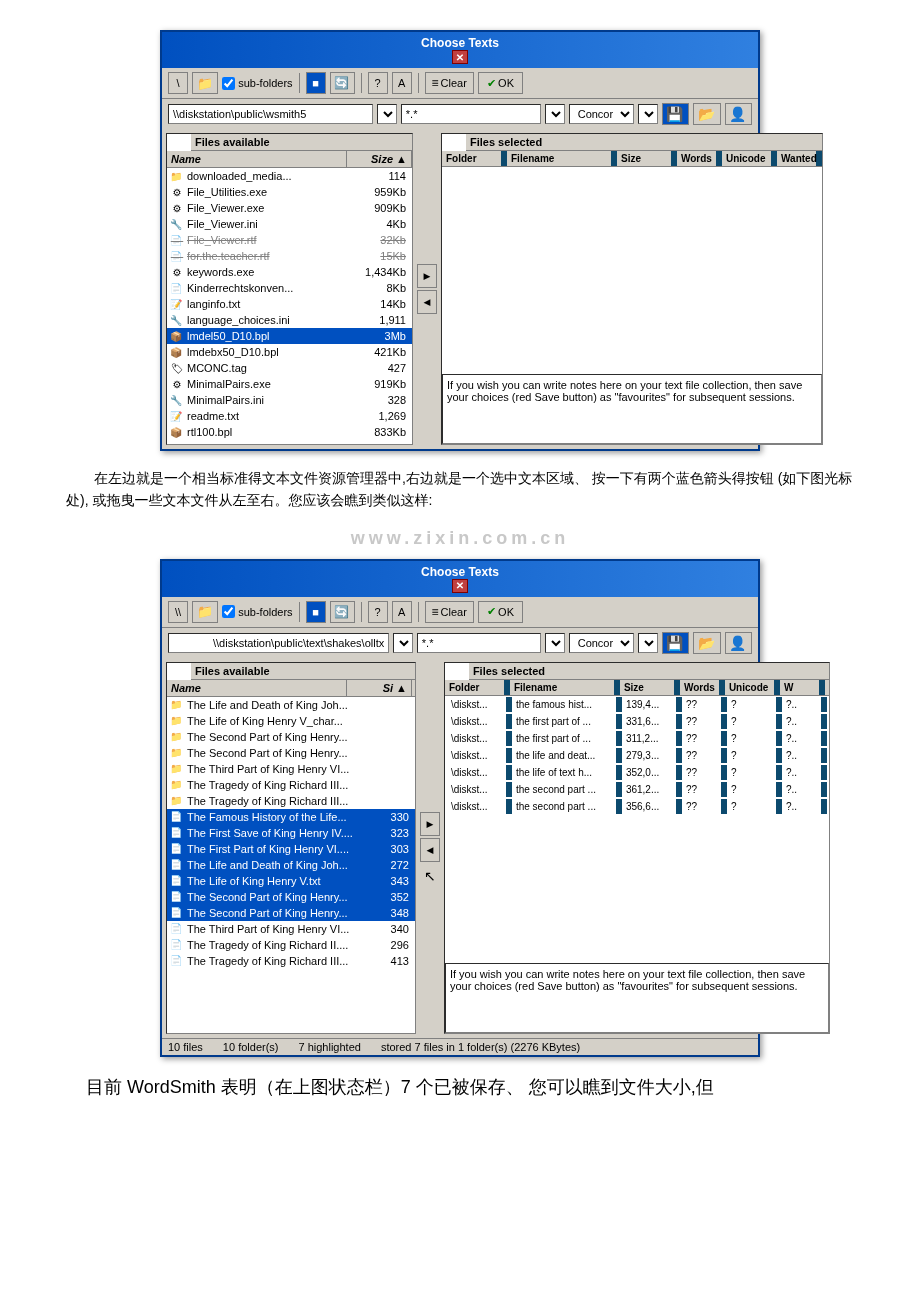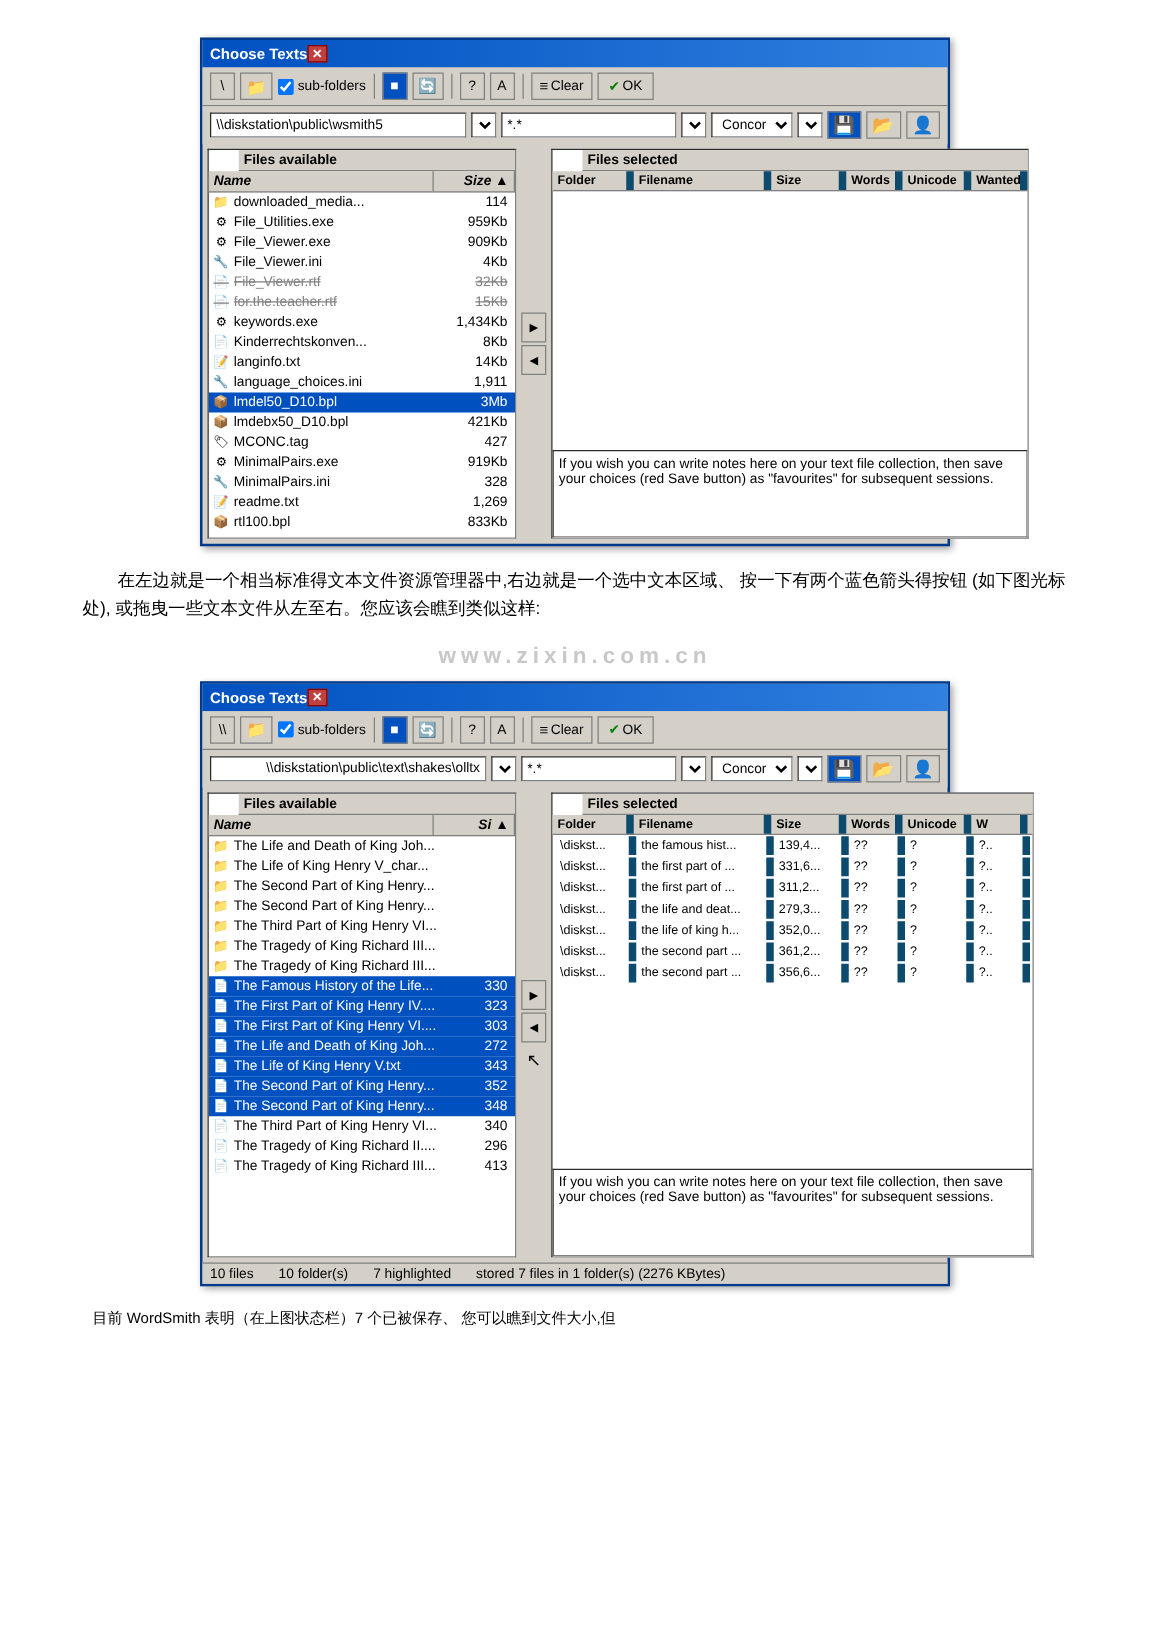--- a/index.html
+++ b/index.html
@@ -22,20 +22,22 @@
     }
 
     .dialog-titlebar {
       background: linear-gradient(to right, #0050c0, #3080e0);
       color: #fff;
       font-weight: bold;
       font-size: 12px;
       padding: 4px 6px;
       display: flex;
       align-items: center;
+      justify-content: space-between;
+      flex-direction: column;
     }
 
     .dialog-titlebar-left {
       display: flex;
       align-items: center;
       gap: 4px;
     }
 
     .dialog-close-btn {
       background: #c04040;
@@ -306,21 +308,21 @@
       color: #c8c8c8;
       font-size: 18px;
       text-align: center;
       margin: 4px 0;
       font-weight: bold;
       letter-spacing: 4px;
     }
 
     .bottom-text {
       margin: 16px 30px;
-      font-size: 12px;
+      font-size: 18px;
       line-height: 1.6;
       color: #000;
       text-indent: 2em;
     }
   </style>
 </head>
 <body>
 
 <div style="margin: 10px auto; width: 600px;">
   <div class="dialog">
@@ -590,21 +592,21 @@
             <span class="file-name">The Tragedy of King Richard III...</span>
             <span class="file-size"></span>
           </div>
           <div class="file-row selected">
             <span class="file-icon">📄</span>
             <span class="file-name">The Famous History of the Life...</span>
             <span class="file-size">330</span>
           </div>
           <div class="file-row selected">
             <span class="file-icon">📄</span>
-            <span class="file-name">The First Part of King Henry IV....</span>
+            <span class="file-name">The First Save of King Henry IV....</span>
             <span class="file-size">323</span>
           </div>
           <div class="file-row selected">
             <span class="file-icon">📄</span>
             <span class="file-name">The First Part of King Henry VI....</span>
             <span class="file-size">303</span>
           </div>
           <div class="file-row selected">
             <span class="file-icon">📄</span>
             <span class="file-name">The Life and Death of King Joh...</span>
@@ -687,21 +689,21 @@
           <div class="right-row">
             <div class="rph-cell rph-folder">\diskst...</div>
             <div class="rph-cell rph-filename">the life and deat...</div>
             <div class="rph-cell rph-size">279,3...</div>
             <div class="rph-cell rph-words">??</div>
             <div class="rph-cell rph-unicode">?</div>
             <div class="rph-cell rph-wanted">?..</div>
           </div>
           <div class="right-row">
             <div class="rph-cell rph-folder">\diskst...</div>
-            <div class="rph-cell rph-filename">the life of king h...</div>
+            <div class="rph-cell rph-filename">the life of text h...</div>
             <div class="rph-cell rph-size">352,0...</div>
             <div class="rph-cell rph-words">??</div>
             <div class="rph-cell rph-unicode">?</div>
             <div class="rph-cell rph-wanted">?..</div>
           </div>
           <div class="right-row">
             <div class="rph-cell rph-folder">\diskst...</div>
             <div class="rph-cell rph-filename">the second part ...</div>
             <div class="rph-cell rph-size">361,2...</div>
             <div class="rph-cell rph-words">??</div>

